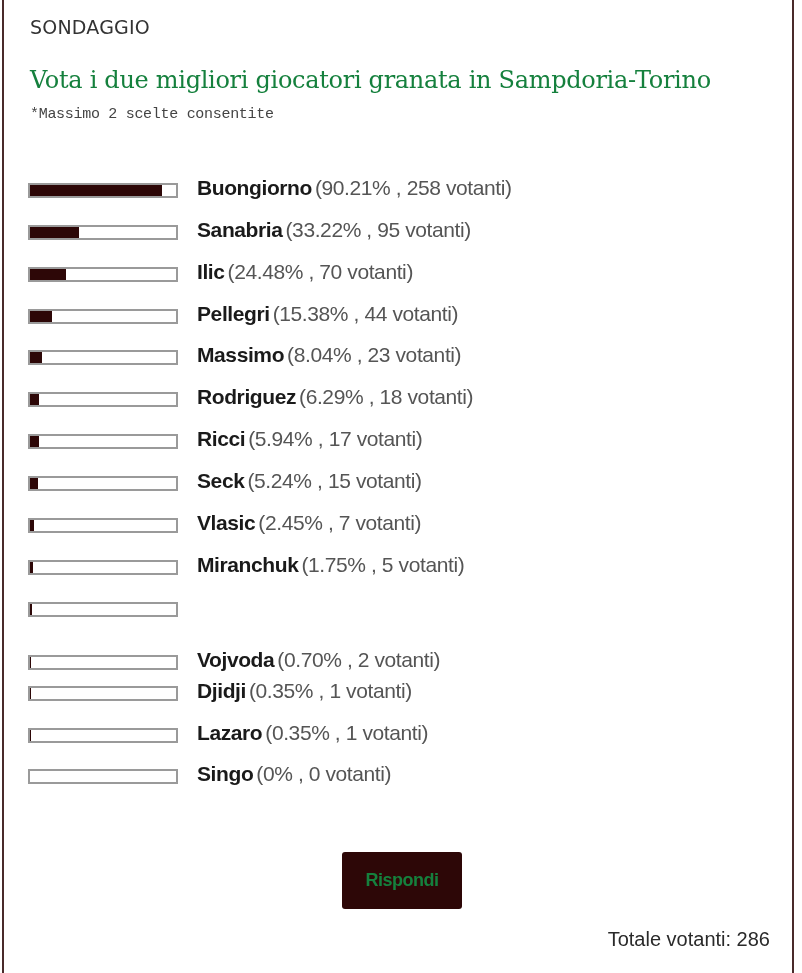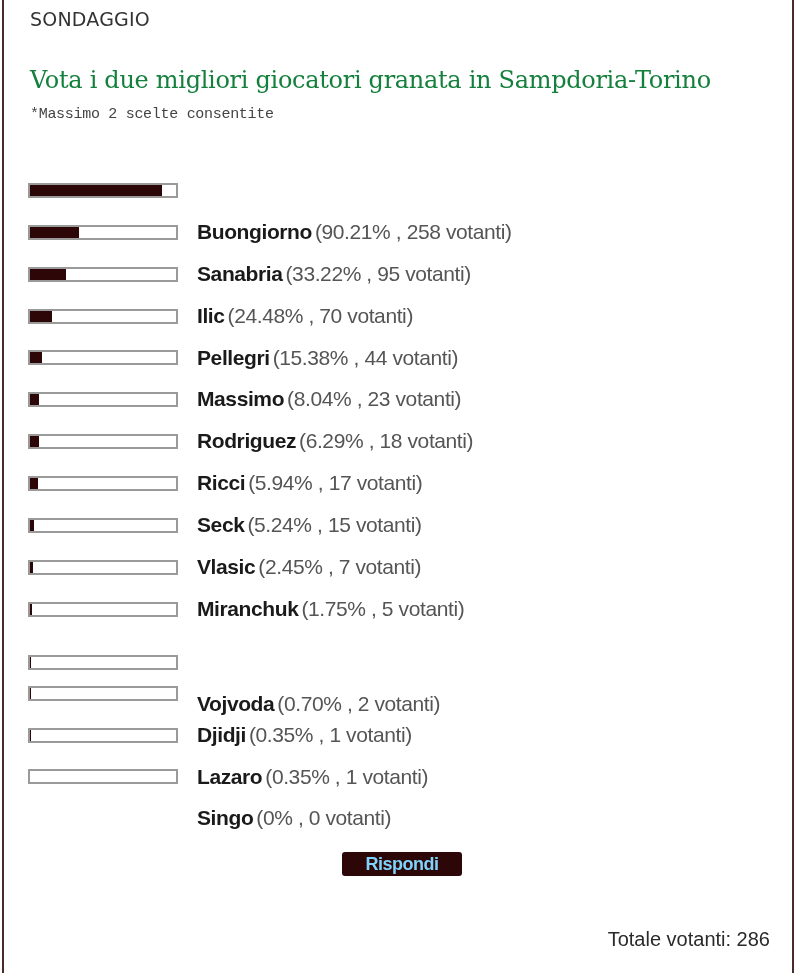--- a/index.html
+++ b/index.html
@@ -3,21 +3,21 @@
 <meta charset="utf-8">
 <style>
   html, body { margin: 0; padding: 0; background: #ffffff; }
   body { width: 802px; height: 973px; position: relative; overflow: hidden; }
   .poll {
     position: absolute; left: 2px; top: -2px; width: 792px; height: 990px;
     border-left: 2px solid #4a2a2a; border-right: 2px solid #4a2a2a;
     box-sizing: border-box; background: #fff;
   }
   .kicker {
-    position: absolute; left: 26px; top: 10px;
+    position: absolute; left: 26px; top: 18px;
     font-family: "DejaVu Sans", sans-serif; font-size: 19px; color: #333;
     letter-spacing: 0.2px; font-weight: normal; text-align: right;
   }
   .question {
     position: absolute; left: 26px; top: 68px;
     font-family: "DejaVu Serif", serif; font-size: 24px; color: #15803d;
     white-space: nowrap; letter-spacing: -0.3px;
   }
   .note {
     position: absolute; left: 26px; top: 108px;
@@ -33,26 +33,25 @@
     position: absolute; left: 24px; top: 11px; width: 150px; height: 15px;
     border: 2px solid #9a9a9a; box-sizing: border-box; background: #fff;
   }
   .bar-fill {
     position: absolute; left: 0; top: 0; bottom: 0; background: #2d0707;
   }
   .label {
     position: absolute; left: 193px; top: 4px; white-space: nowrap;
     font-family: "Liberation Sans", sans-serif; font-size: 21px; color: #555;
     letter-spacing: -0.4px;
-    margin-top: 44px;
   }
   .label .name { font-weight: bold; color: #1a1a1a; margin-right: 3px; }
   .submit {
-    position: absolute; left: 338px; top: 854px; width: 120px; height: 24px;
-    background: #2d0707; color: #7dd3fc; border: none; border-radius: 3px;
+    position: absolute; left: 338px; top: 854px; width: 120px; height: 57px;
+    background: #2d0707; color: #15803d; border: none; border-radius: 3px;
     font-family: "Liberation Sans", sans-serif; font-size: 18px; font-weight: bold;
     letter-spacing: -0.5px; cursor: pointer;
   }
   .total {
     position: absolute; right: 22px; top: 930px;
     font-family: "Liberation Sans", sans-serif; font-size: 20px; color: #2a2a2a;
     white-space: nowrap;
   }
 </style>
 </head>

